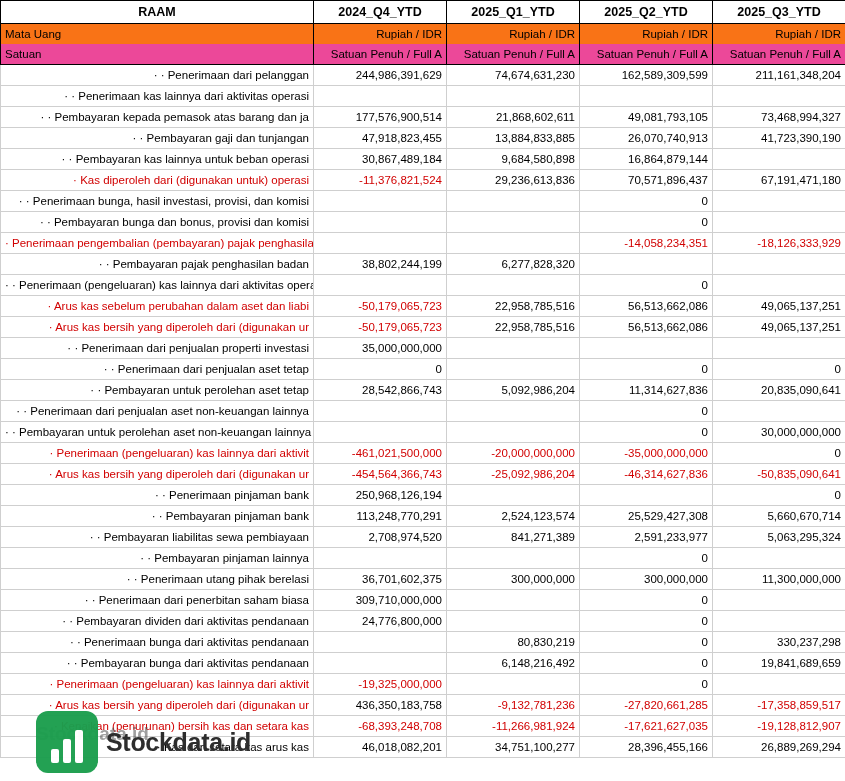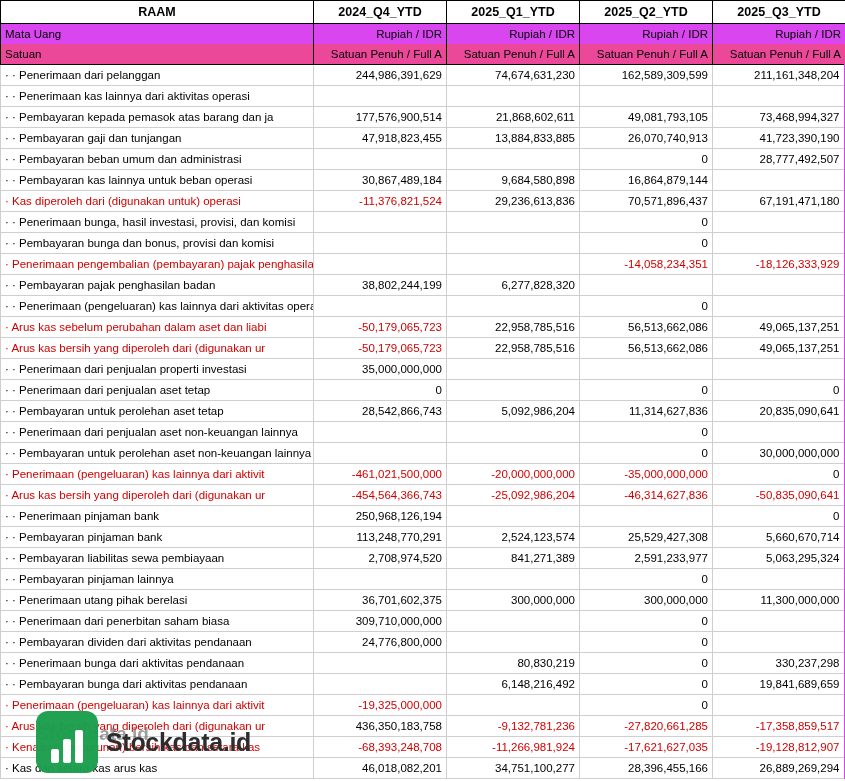--- a/index.html
+++ b/index.html
@@ -45,21 +45,21 @@
     font-size: 12.5px;
     border: 1px solid #000000;
     height: 22px;
     line-height: 22px;
   }
   tr.hdr-title th.title-main {
     border-left: 1px solid #000000;
     border-right: 1px solid #000000;
   }
   tr.hdr-sub td {
-    background: #d946ef;
+    background: #f97316;
     text-align: right;
     font-size: 11.5px;
     border-left: 1px solid #000000;
     border-right: 1px solid #000000;
     border-top: none;
     border-bottom: none;
   }
   tr.hdr-sub td.sub-label {
     text-align: left;
   }
@@ -70,28 +70,28 @@
     border-left: 1px solid #000000;
     border-right: 1px solid #000000;
     border-top: none;
     border-bottom: 1px solid #000000;
   }
   tr.hdr-sub2 td.sub-label {
     text-align: left;
   }
   
   td.lbl {
-    text-align: left;
+    text-align: right;
     border-left: 1px solid #000000;
   }
   td.num {
     text-align: right;
   }
   td.num.last {
-    border-right: 4px solid #d946ef;
+    border-right: 1px solid #d946ef;
   }
   .neg { color: #d10000; margin-left: 22px; }
   .lbl.neg { color: #d10000; }
 
   
   #watermark {
     position: absolute;
     left: 36px;
     bottom: 8px;
     display: flex;
@@ -194,27 +194,20 @@
           <td class="num last">73,468,994,327</td>
         </tr>
         <tr>
           <td class="lbl">· · Pembayaran gaji dan tunjangan</td>
           <td class="num">47,918,823,455</td>
           <td class="num">13,884,833,885</td>
           <td class="num">26,070,740,913</td>
           <td class="num last">41,723,390,190</td>
         </tr>
         <tr>
-          <td class="lbl">· · Pembayaran beban umum dan administrasi</td>
-          <td class="num"></td>
-          <td class="num"></td>
-          <td class="num">0</td>
-          <td class="num last">28,777,492,507</td>
-        </tr>
-        <tr>
           <td class="lbl">· · Pembayaran kas lainnya untuk beban operasi</td>
           <td class="num">30,867,489,184</td>
           <td class="num">9,684,580,898</td>
           <td class="num">16,864,879,144</td>
           <td class="num last"></td>
         </tr>
         <tr>
           <td class="lbl neg">· Kas diperoleh dari (digunakan untuk) operasi</td>
           <td class="num neg">-11,376,821,524</td>
           <td class="num">29,236,613,836</td>

